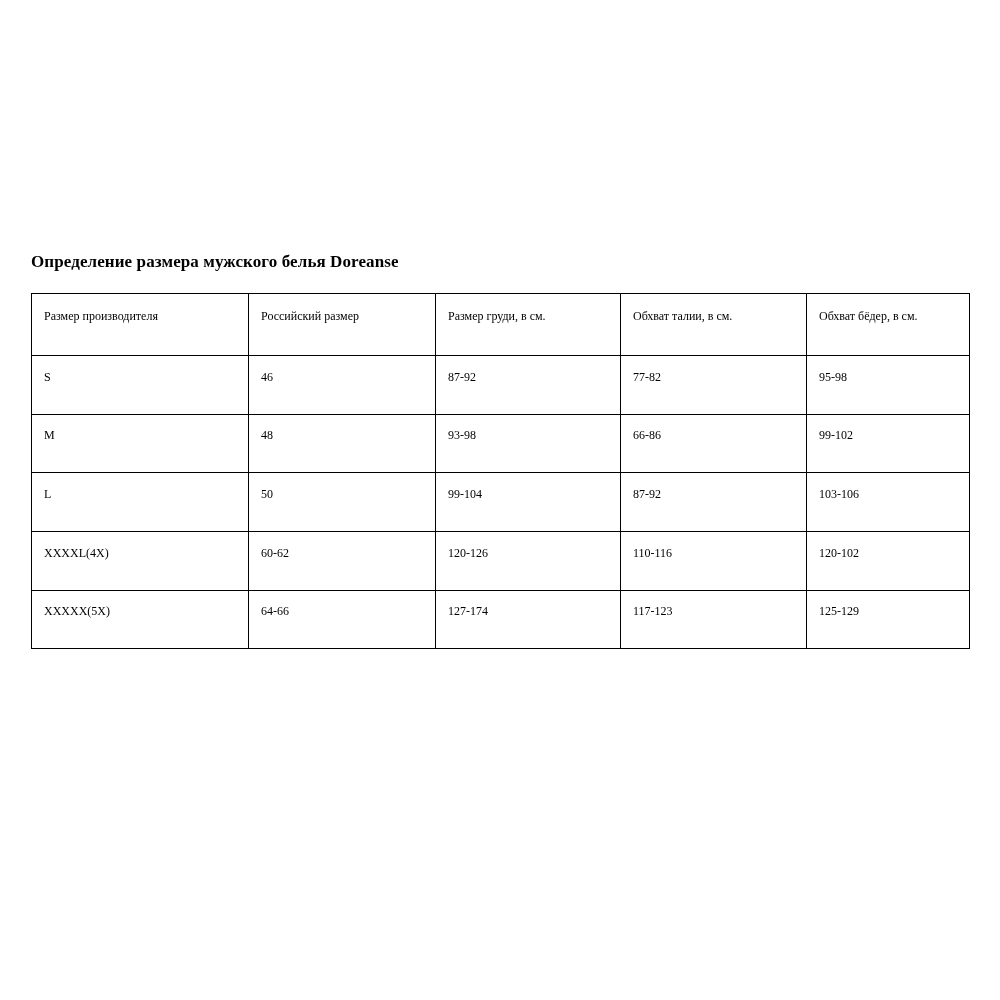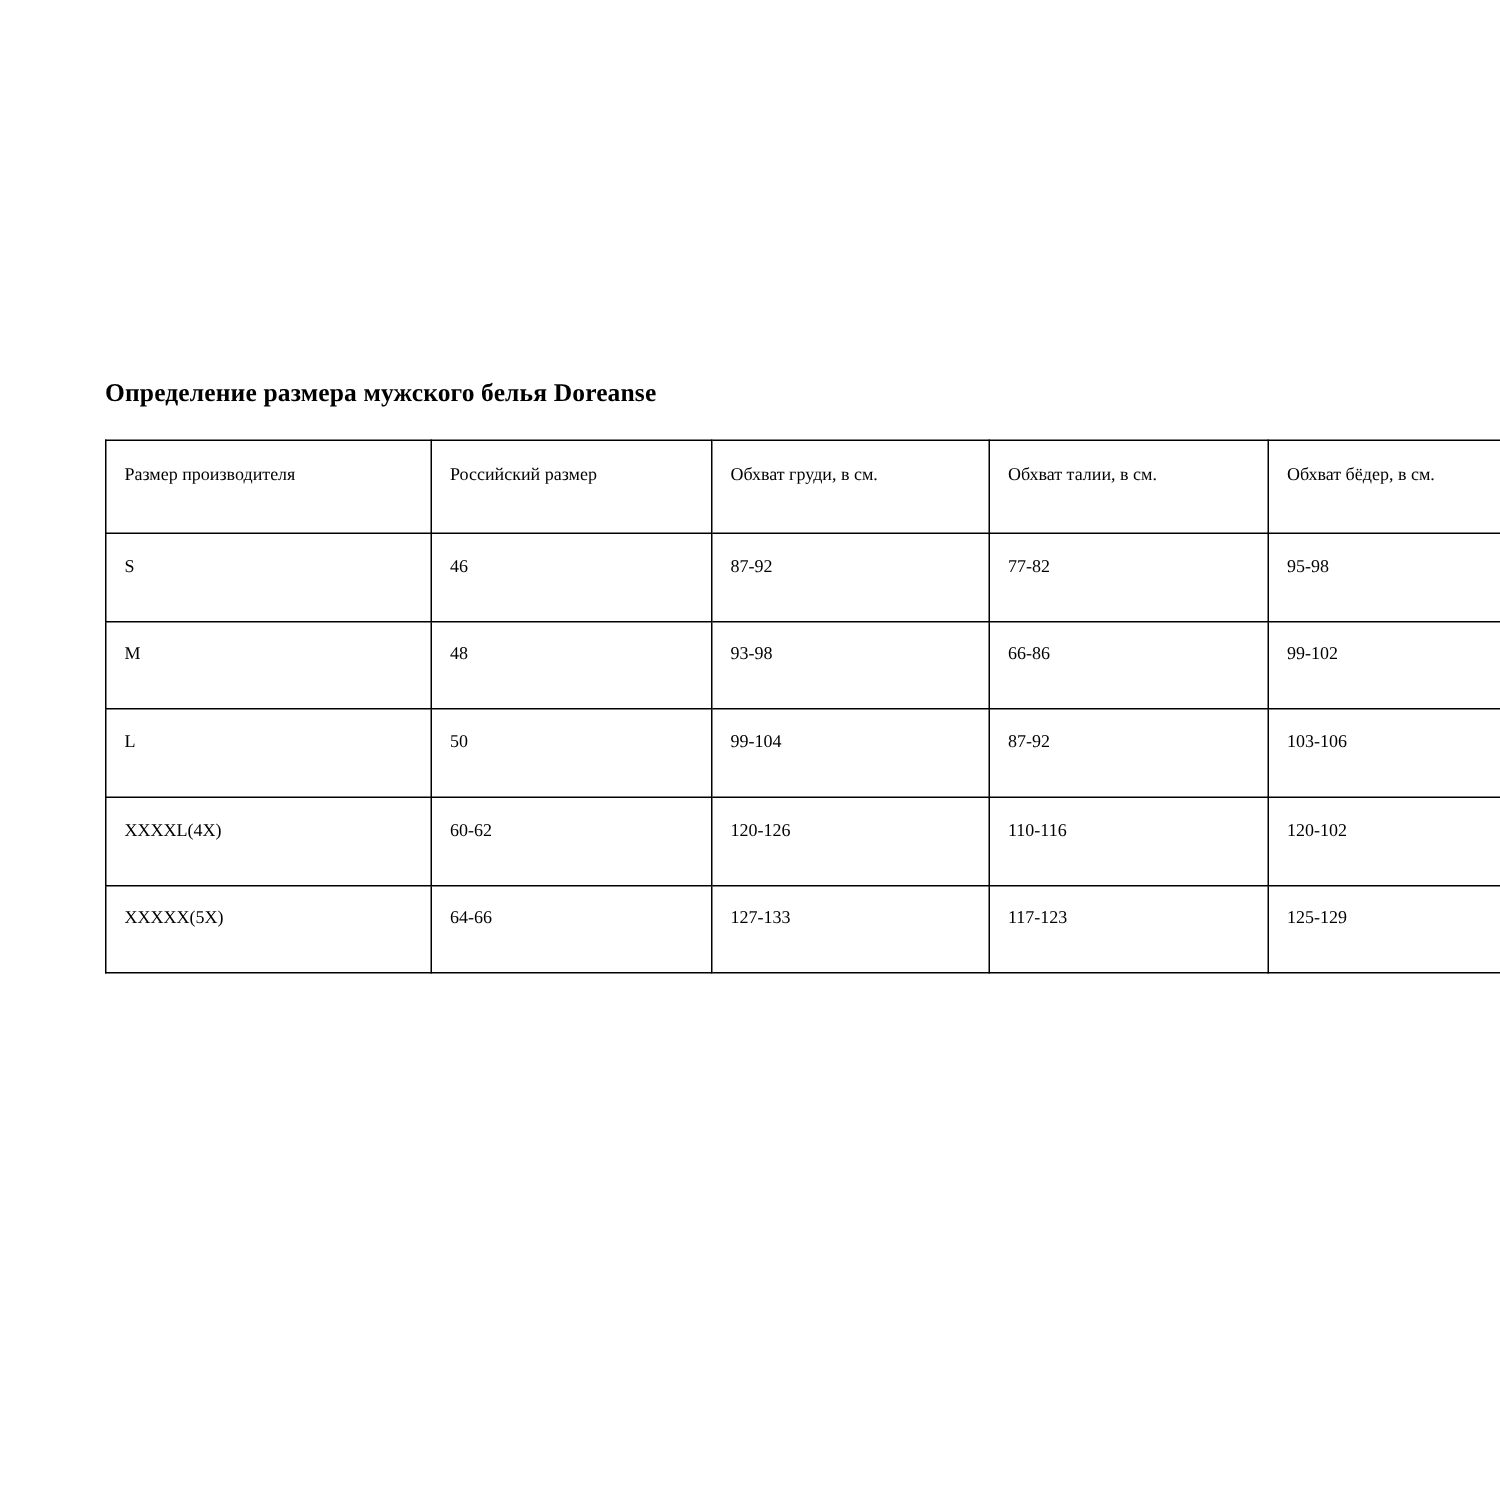--- a/index.html
+++ b/index.html
@@ -14,21 +14,20 @@
     color: #000000;
     position: relative;
     overflow: hidden;
   }
   .page {
     position: absolute;
     left: 0;
     top: 0;
     width: 812px;
     height: 1000px;
-    margin-left: 39px;
   }
   .doc-title {
     position: absolute;
     left: 31px;
     top: 252px;
     font-size: 17px;
     font-weight: bold;
     letter-spacing: 0.1px;
     white-space: nowrap;
   }
@@ -74,21 +73,21 @@
       <col class="c0">
         <col class="c1">
         <col class="c2">
         <col class="c3">
         <col class="c4">
     </colgroup>
     <thead>
       <tr>
         <th>Размер производителя</th>
         <th>Российский размер</th>
-        <th>Обхват груди, в см.</th>
+        <th>Размер груди, в см.</th>
         <th>Обхват талии, в см.</th>
         <th>Обхват бёдер, в см.</th>
       </tr>
     </thead>
     <tbody>
       <tr>
         <td>S</td>
         <td>46</td>
         <td>87-92</td>
         <td>77-82</td>
@@ -111,20 +110,20 @@
       <tr>
         <td>XXXXL(4X)</td>
         <td>60-62</td>
         <td>120-126</td>
         <td>110-116</td>
         <td>120-102</td>
       </tr>
       <tr>
         <td>XXXXX(5X)</td>
         <td>64-66</td>
-        <td>127-133</td>
+        <td>127-174</td>
         <td>117-123</td>
         <td>125-129</td>
       </tr>
     </tbody>
   </table>
 
 </div>
 
 </body></html>

